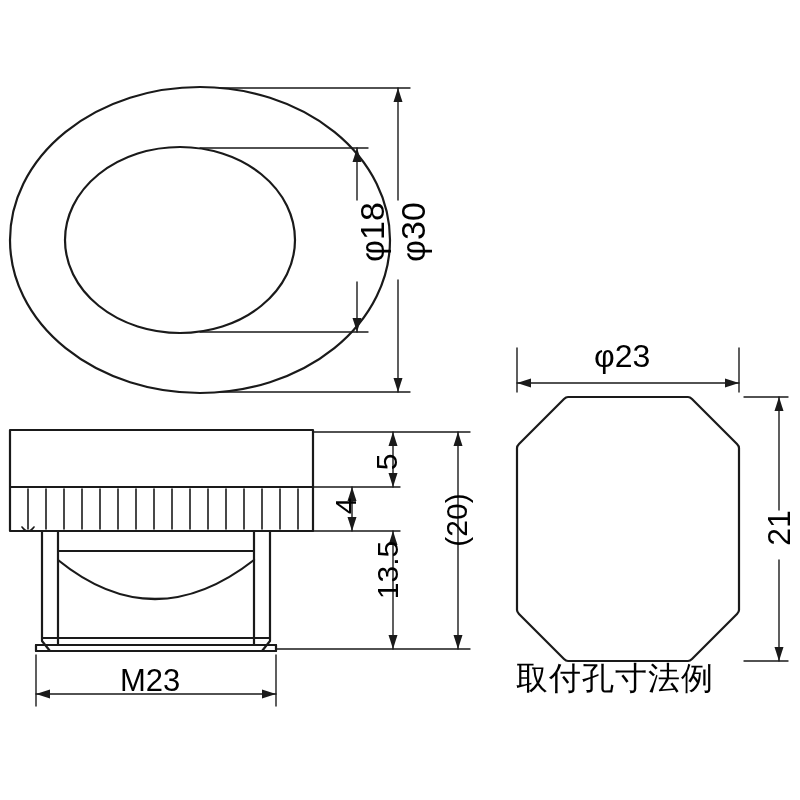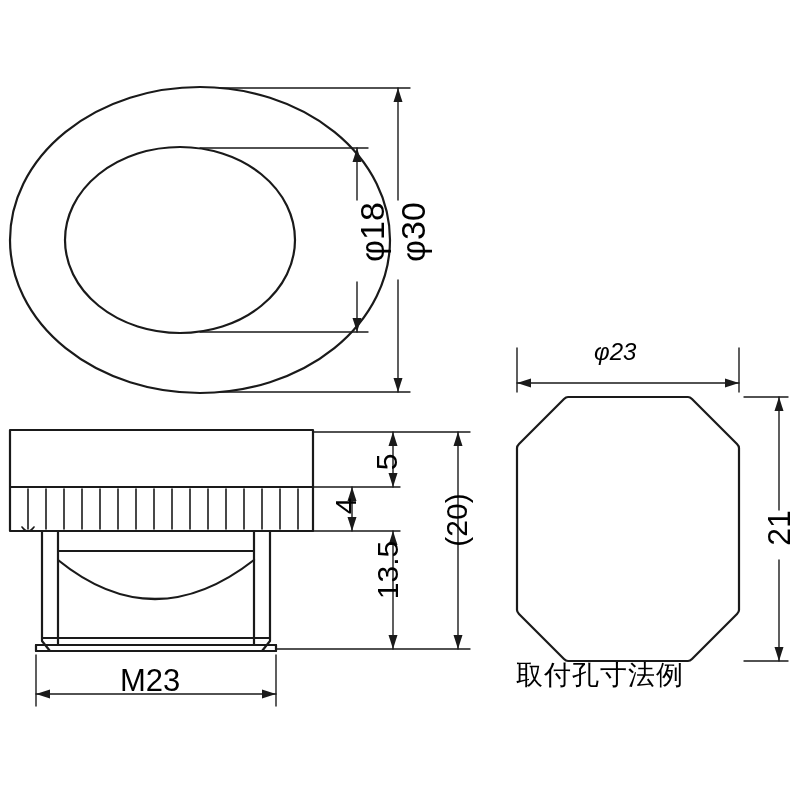--- a/index.html
+++ b/index.html
@@ -194,19 +194,19 @@
   <div class="lbl rot" style="left:362px; top:447px; width:50px; text-align:center; font-size:30px;">5</div>
 
   <div class="lbl rot" style="left:321px; top:491px; width:50px; text-align:center; font-size:30px;">4</div>
 
   <div class="lbl rot" style="left:338px; top:555px; width:100px; text-align:center; font-size:30px;">13.5</div>
 
   <div class="lbl rot" style="left:402px; top:505px; width:110px; text-align:center; font-size:30px;">(20)</div>
 
   <div class="lbl" style="left:120px; top:665px; font-size:31px;">M23</div>
 
-  <div class="lbl" style="left:594px; top:340px; font-size:24px;font-style:italic;">φ23</div>
+  <div class="lbl" style="left:594px; top:340px; font-size:32px;">φ23</div>
 
   <div class="lbl rot" style="left:749px; top:512px; width:60px; text-align:center; font-size:32px;">21</div>
 
-  <div class="lbl" style="left:516px; top:662px; font-size:27px; letter-spacing:1px;">取付孔寸法例</div>
+  <div class="lbl" style="left:516px; top:662px; font-size:32px; letter-spacing:1px;">取付孔寸法例</div>
 
 </div>
 
 </body></html>

